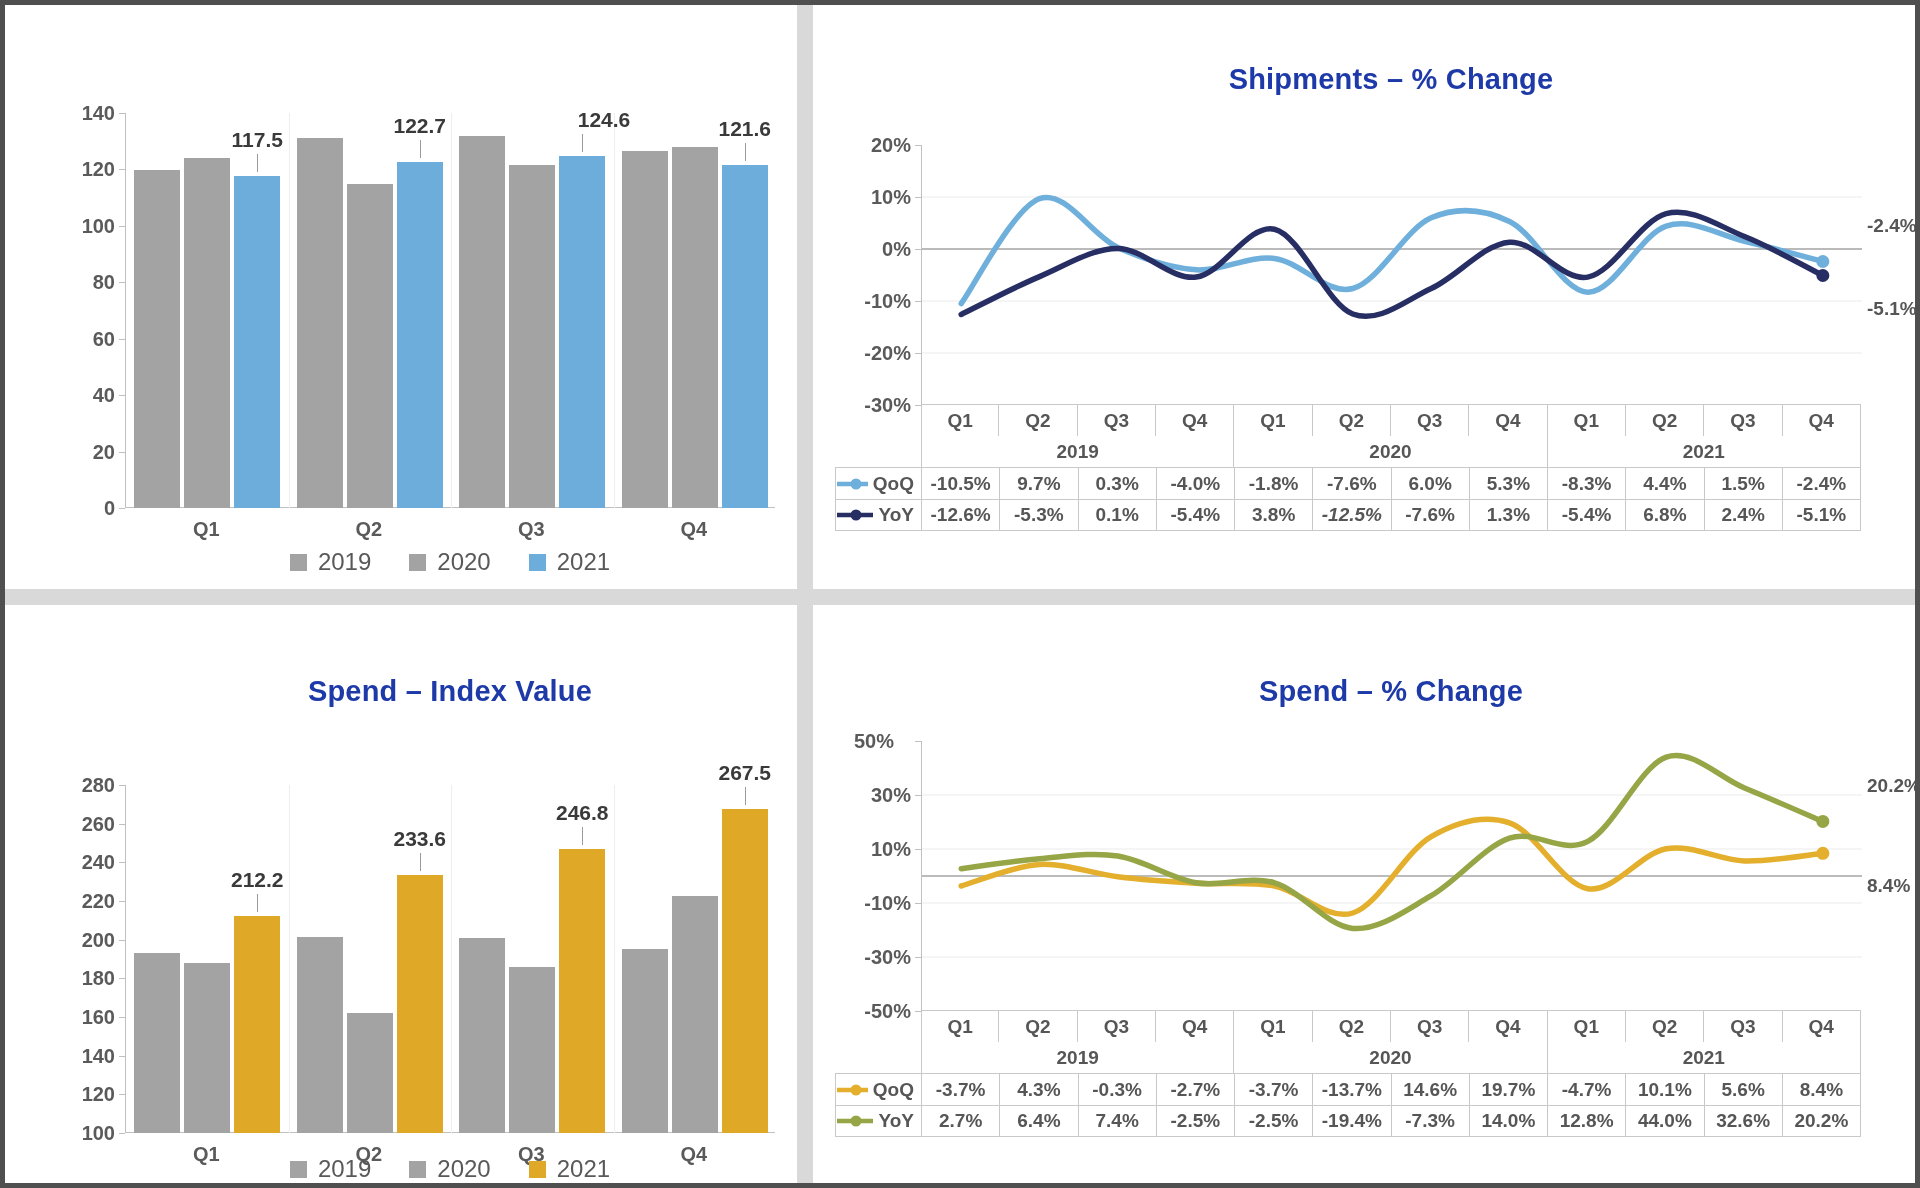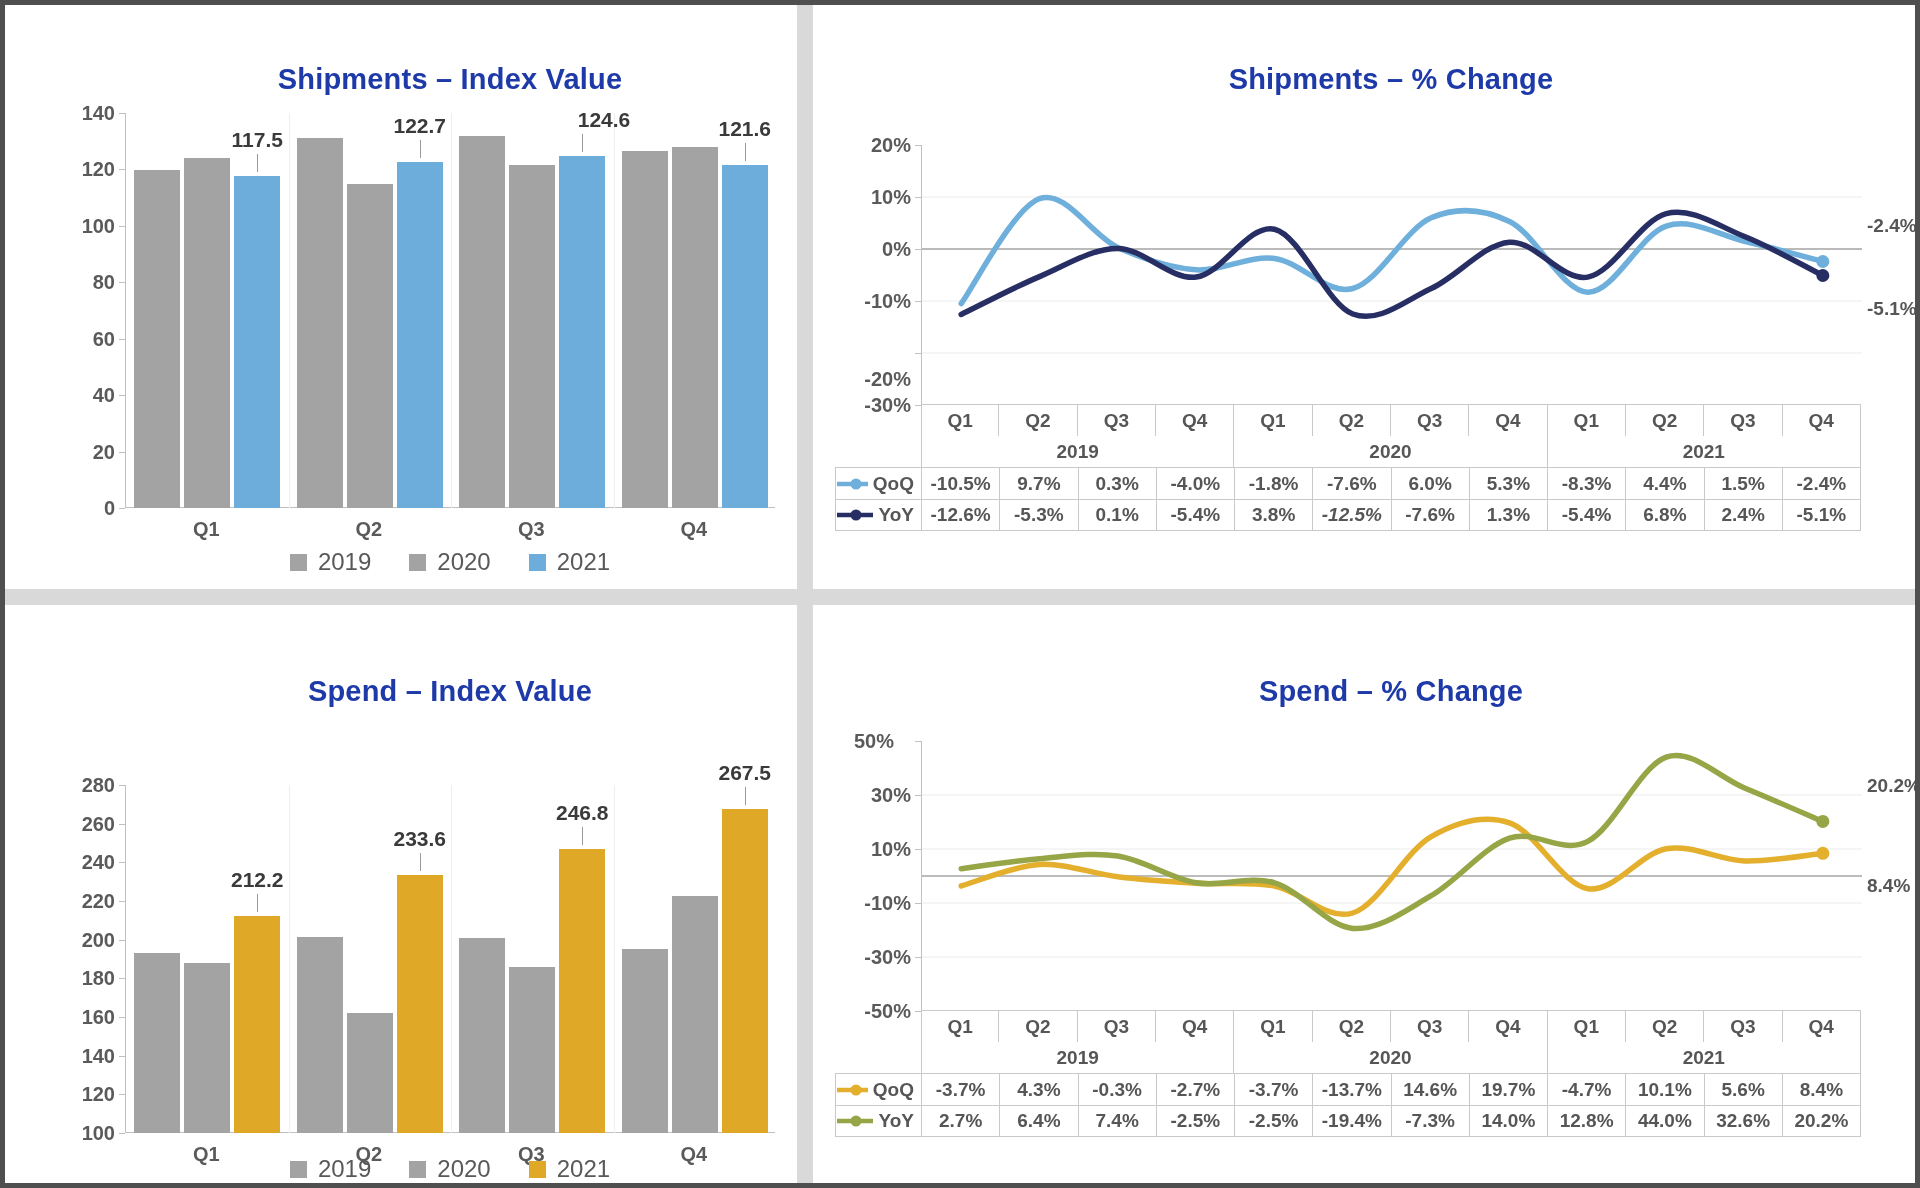--- a/index.html
+++ b/index.html
@@ -44,21 +44,20 @@
   .keycell{box-sizing:border-box;display:flex;align-items:center;justify-content:flex-end;
            gap:5px;padding-right:7px;font-size:19px;font-weight:600;color:#565656;
            border-right:1px solid #c9c9c9;}
   .ann{position:absolute;font-size:19px;font-weight:600;color:#565656;}
 </style>
 </head>
 <body>
 
 <div class="page">
   <section class="quad q-tl">
-    <h2 class="chart-title">Shipments – Index Value</h2>
     <div class="chart-host">
         <div class="ytick" style="left: 36px; top: 97px;">140</div>
         <div class="tickdash" style="left: 114px; top: 108px;"></div>
         <div class="ytick" style="left: 36px; top: 153.429px;">120</div>
         <div class="tickdash" style="left: 114px; top: 164.429px;"></div>
         <div class="ytick" style="left: 36px; top: 209.857px;">100</div>
         <div class="tickdash" style="left: 114px; top: 220.857px;"></div>
         <div class="ytick" style="left: 36px; top: 266.286px;">80</div>
         <div class="tickdash" style="left: 114px; top: 277.286px;"></div>
         <div class="ytick" style="left: 36px; top: 322.714px;">60</div>
@@ -119,21 +118,21 @@
     <h2 class="chart-title">Shipments – % Change</h2>
     <div class="chart-host">
         <div class="ytick" style="left: 24px; top: 129px;">20%</div>
         <div class="tickdash" style="left: 102px; top: 140px;"></div>
         <div class="ytick" style="left: 24px; top: 181px;">10%</div>
         <div class="tickdash" style="left: 102px; top: 192px;"></div>
         <div class="ytick" style="left: 24px; top: 233px;">0%</div>
         <div class="tickdash" style="left: 102px; top: 244px;"></div>
         <div class="ytick" style="left: 24px; top: 285px;">-10%</div>
         <div class="tickdash" style="left: 102px; top: 296px;"></div>
-        <div class="ytick" style="left: 24px; top: 337px; margin-top: 26px;">-20%</div>
+        <div class="ytick" style="left: 24px; top: 337px;">-20%</div>
         <div class="tickdash" style="left: 102px; top: 348px;"></div>
         <div class="ytick" style="left: 24px; top: 389px;">-30%</div>
         <div class="tickdash" style="left: 102px; top: 400px;"></div>
         <div class="plot" style="left: 108px; top: 140px; width: 940px; height: 260px; border-bottom: 1px solid rgb(201, 201, 201);">
           <svg width="940" height="260" style="position:absolute;left:0;top:0;overflow:visible">
             <line x1="0" y1="52" x2="940" y2="52" stroke="#ebebeb" stroke-width="1"></line>
             <line x1="0" y1="104" x2="940" y2="104" stroke="#ebebeb" stroke-width="1"></line>
             <line x1="0" y1="156" x2="940" y2="156" stroke="#ebebeb" stroke-width="1"></line>
             <line x1="0" y1="208" x2="940" y2="208" stroke="#ebebeb" stroke-width="1"></line>
             <line x1="0" y1="104" x2="940" y2="104" stroke="#a6a6a6" stroke-width="1.4"></line>

